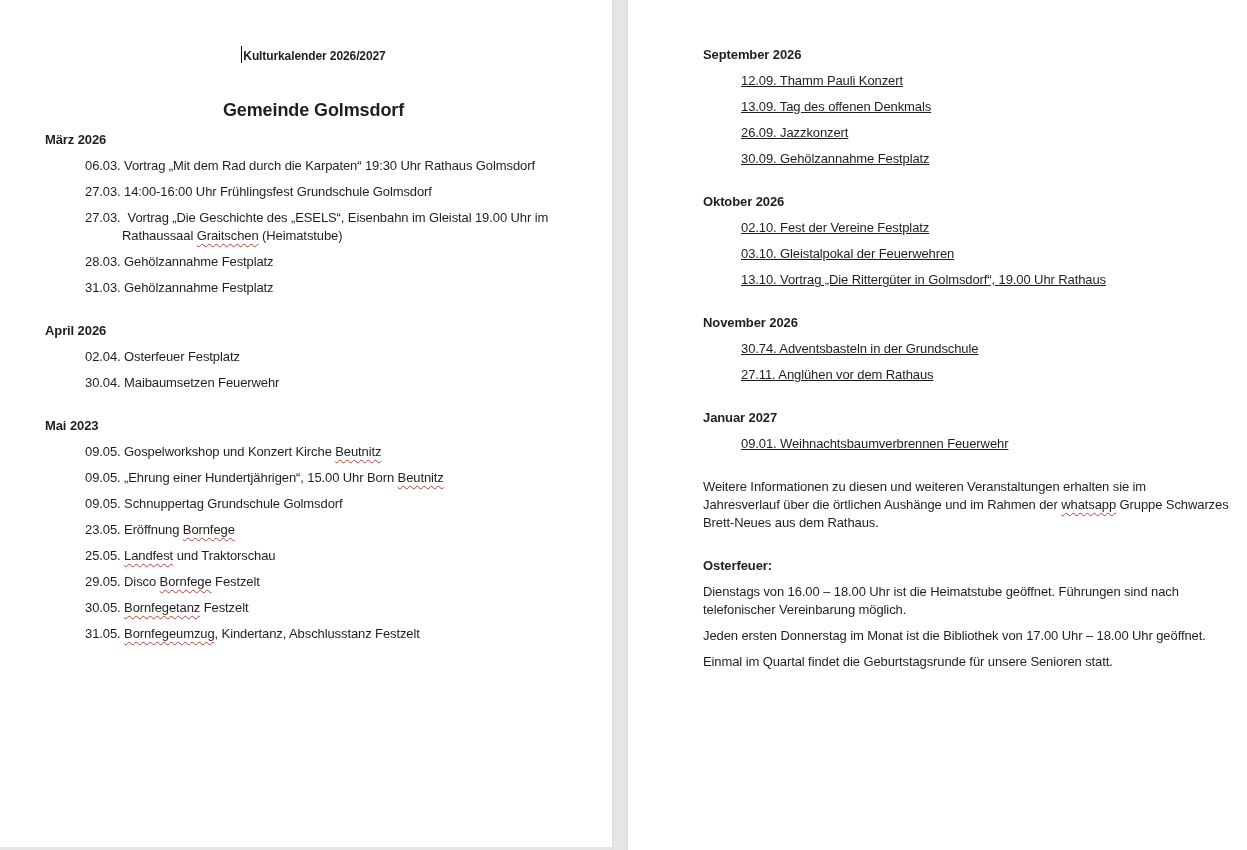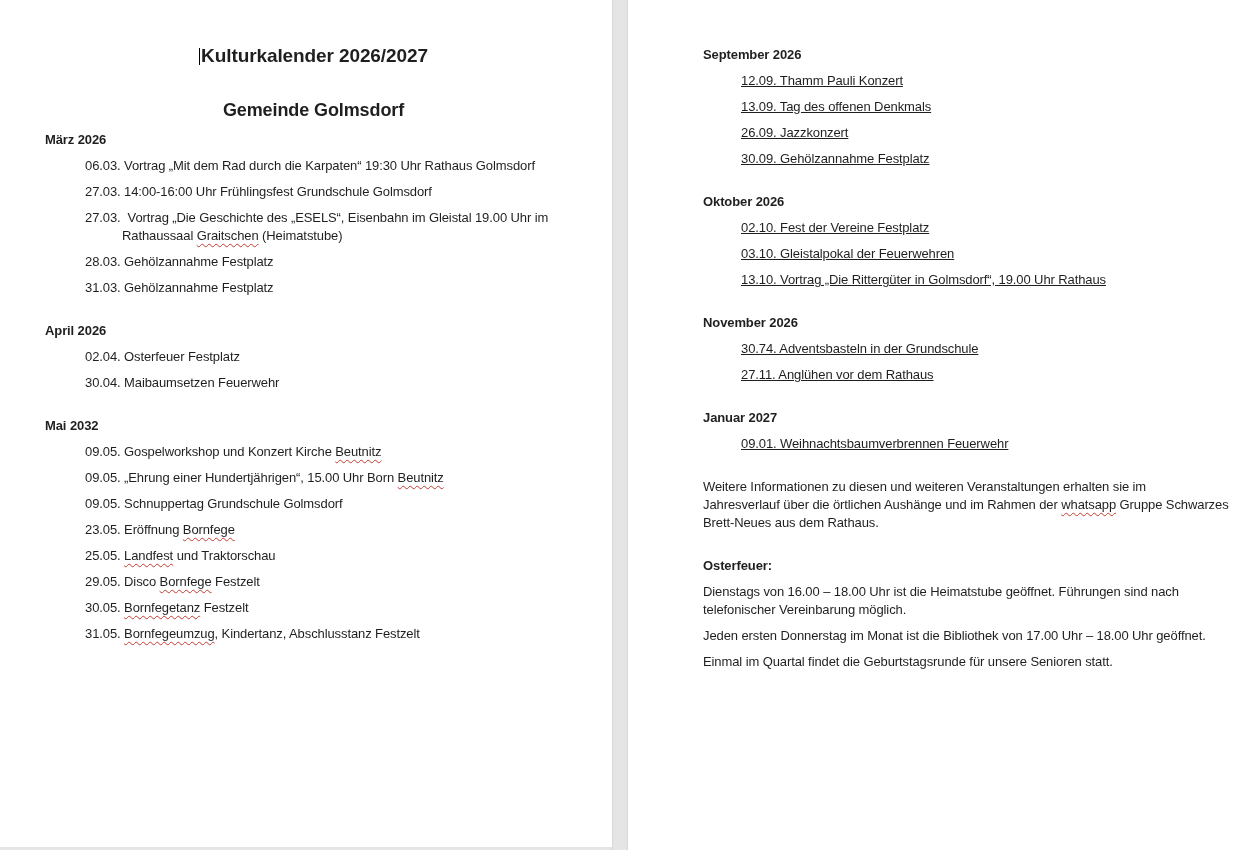--- a/index.html
+++ b/index.html
@@ -33,21 +33,21 @@
     box-sizing: border-box;
   }
   .page-bottom-edge {
     position: absolute;
     left: 0; top: 847px; width: 612px; height: 3px;
     background: #e5e5e5;
   }
   .doc-title {
     text-align: center;
     font-weight: bold;
-    font-size: 19px;
+    font-size: 12px;
     line-height: 20px;
     margin-bottom: 35px;
     white-space: pre;
   }
   .doc-subtitle {
     text-align: center;
     font-weight: bold;
     font-size: 18px;
     margin-bottom: 12px;
     white-space: pre;
@@ -112,21 +112,21 @@
         <div class="block">
           <div class="sec-heading">April 2026</div>
           <div class="entry">
             <div class="line"><span>02.04. Osterfeuer Festplatz</span></div>
           </div>
           <div class="entry">
             <div class="line"><span>30.04. Maibaumsetzen Feuerwehr</span></div>
           </div>
         </div>
         <div class="block">
-          <div class="sec-heading">Mai 2032</div>
+          <div class="sec-heading">Mai 2023</div>
           <div class="entry">
             <div class="line"><span>09.05. Gospelworkshop und Konzert Kirche </span><span class="squiggle">Beutnitz</span></div>
           </div>
           <div class="entry">
             <div class="line"><span>09.05. „Ehrung einer Hundertjährigen“, 15.00 Uhr Born </span><span class="squiggle">Beutnitz</span></div>
           </div>
           <div class="entry">
             <div class="line"><span>09.05. Schnuppertag Grundschule Golmsdorf</span></div>
           </div>
           <div class="entry">

